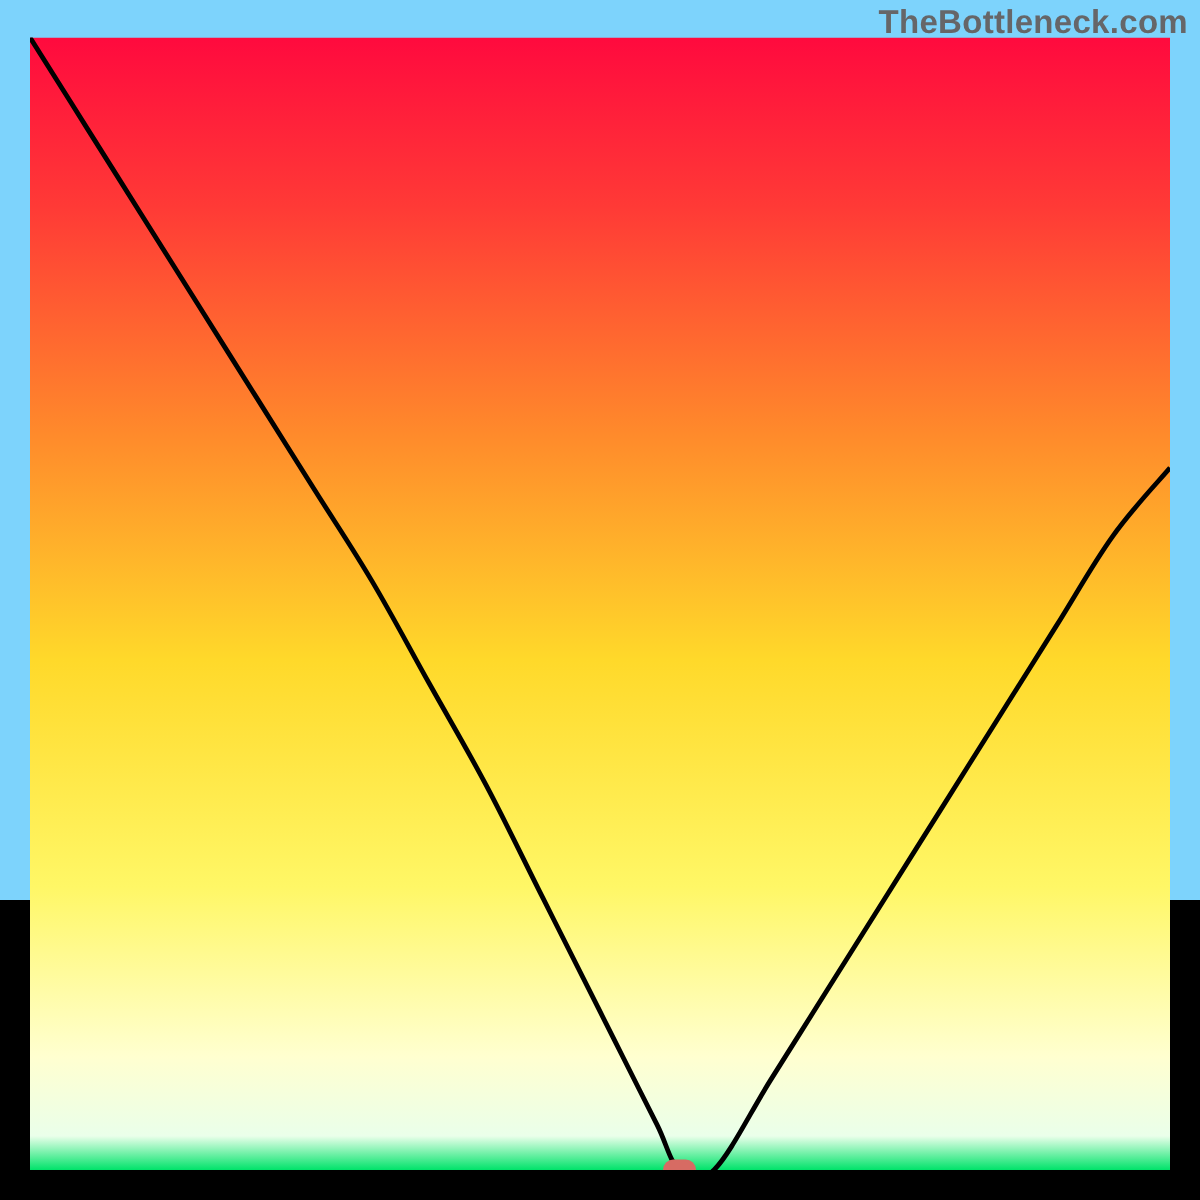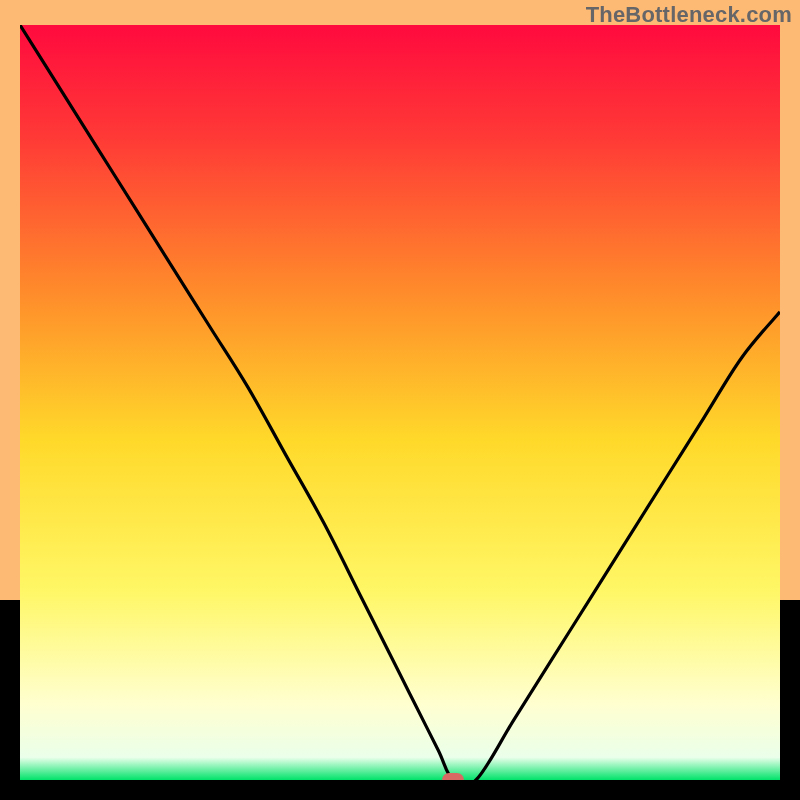--- a/index.html
+++ b/index.html
@@ -8,21 +8,21 @@
     width: 800px;
     height: 800px;
     background: #000;
     overflow: hidden;
     font-family: Arial, Helvetica, sans-serif;
   }
   .frame {
     position: relative;
     width: 800px;
     height: 600px;
-    background: #fdba74;
+    background: #7dd3fc;
   }
   .watermark {
     position: absolute;
     top: 2px;
     right: 8px;
     color: #666668;
     font-size: 22px;
     font-weight: 600;
     letter-spacing: 0.2px;
     z-index: 20;

